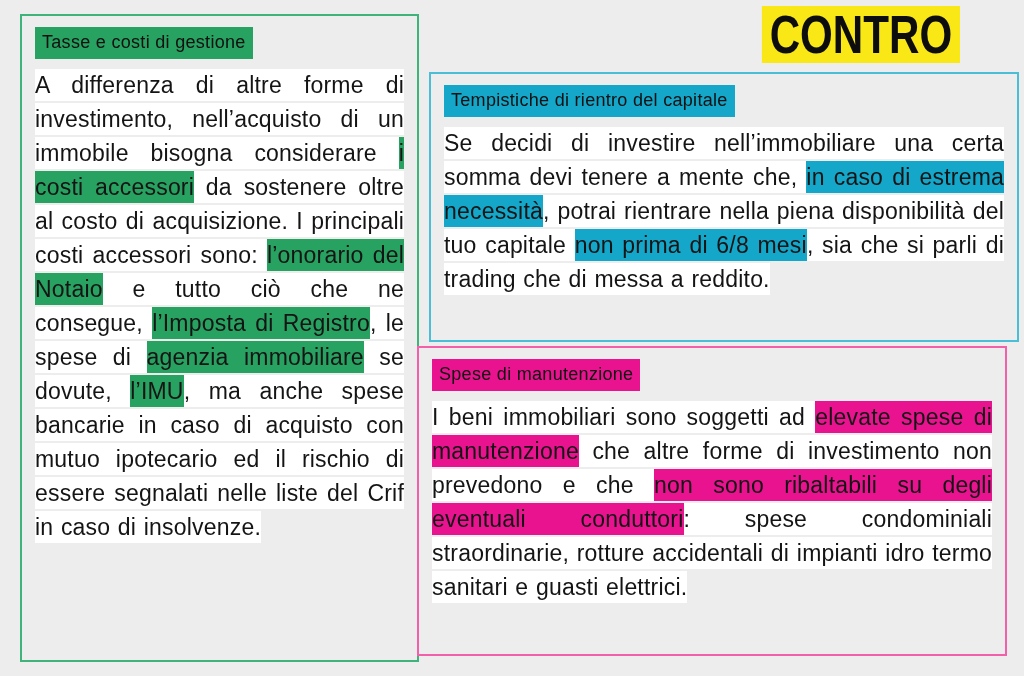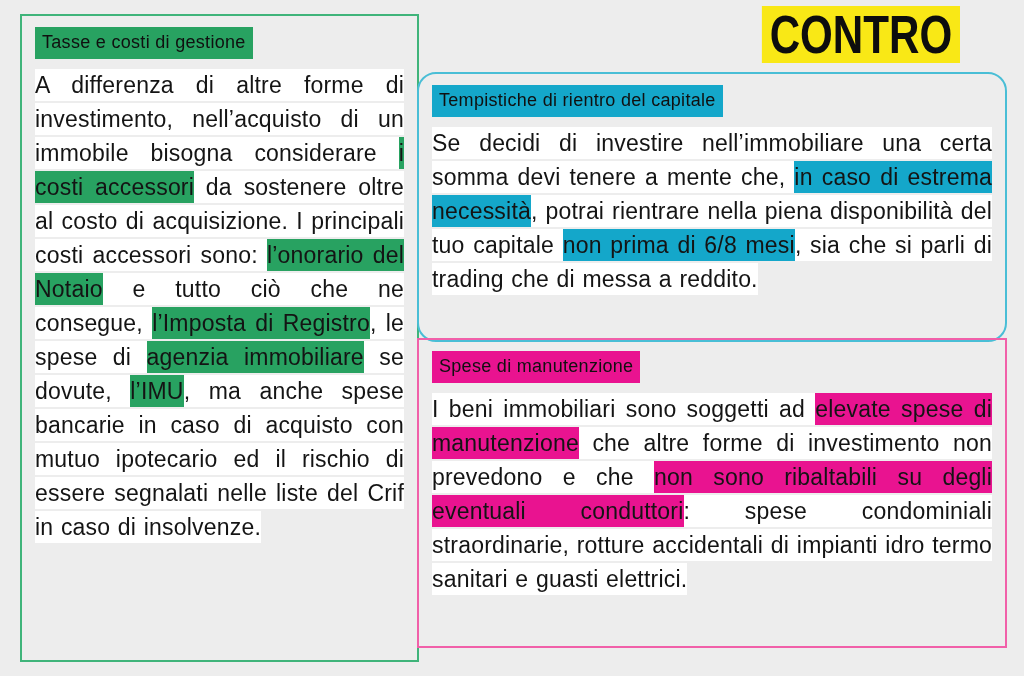--- a/index.html
+++ b/index.html
@@ -37,22 +37,22 @@
     word-spacing: 1px;
   }
   .seg {
     background: #ffffff;
     padding: 3px 0;
     -webkit-box-decoration-break: clone;
     box-decoration-break: clone;
   }
   .seg.hl { background: var(--accent); }
   #box-taxes   { left: 20px;  top: 14px;  width: 399px; height: 648px; }
-  #box-timing  { left: 417px; top: 72px;  width: 590px; height: 270px; border-radius: 19px; }
-  #box-maint   { left: 417px; top: 338px; width: 590px; height: 310px; }
+  #box-timing  { left: 429px; top: 72px;  width: 590px; height: 270px; }
+  #box-maint   { left: 417px; top: 346px; width: 590px; height: 310px; }
   #contro {
     position: absolute;
     top: 6px;
     right: 64px;
     display: inline-block;
     background: var(--accent);
     color: #0d0d0d;
     font-size: 54px;
     font-weight: bold;
     line-height: 57px;

